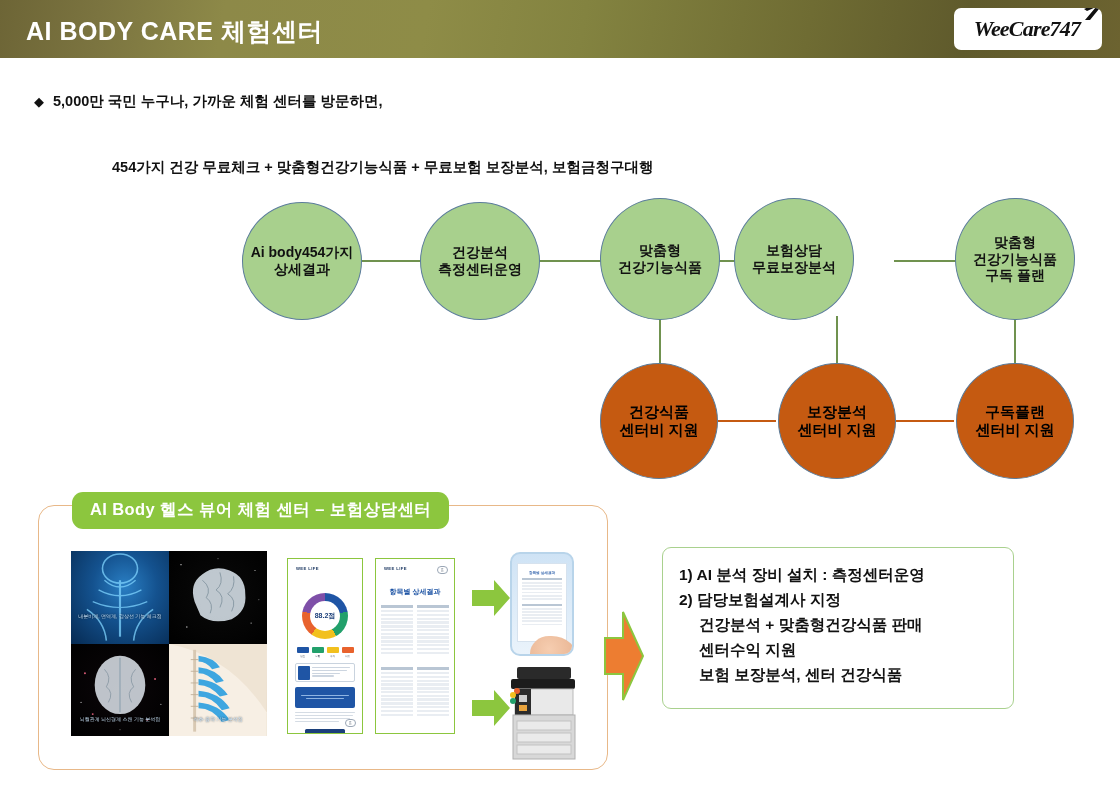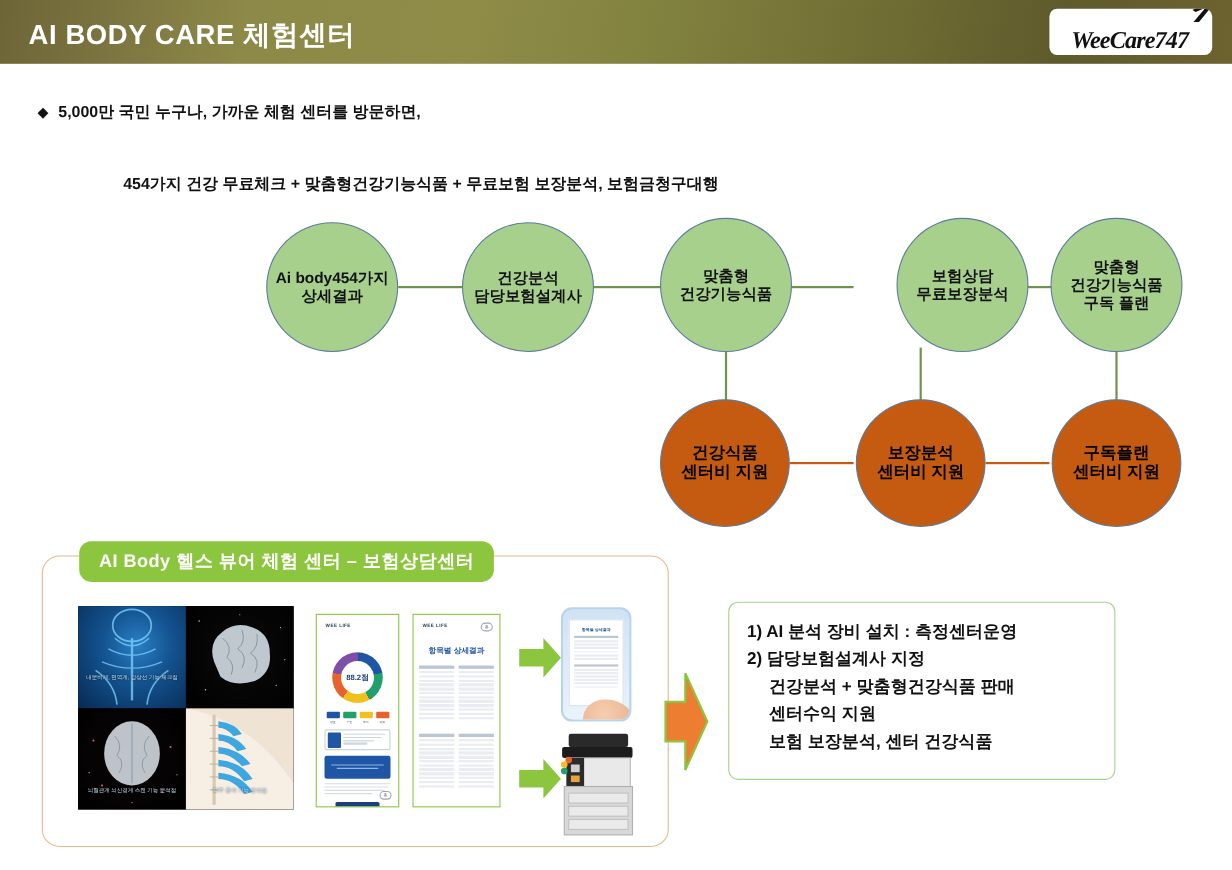--- a/index.html
+++ b/index.html
@@ -23,21 +23,21 @@
   }
   .header-title {
     position: absolute; left: 26px; top: 15px;
     font-size: 25px; font-weight: bold; color: #ffffff;
     letter-spacing: 0.5px; white-space: nowrap;
   }
   .logo-box {
     position: absolute; right: 18px; top: 8px;
     width: 148px; height: 42px;
     background: #ffffff; border-radius: 7px;
-    display: flex; align-items: flex-end; justify-content: center;
+    display: flex; align-items: center; justify-content: center;
     overflow: hidden;
   }
   .logo-text {
     font-family: "Liberation Serif", "DejaVu Serif", serif;
     font-size: 22px; font-weight: bold; font-style: italic;
     color: #111; letter-spacing: -0.8px; position: relative;
     white-space: nowrap; padding-right: 2px;
   }
   .logo-swoosh {
     position: absolute; right: -2px; top: -7px;
@@ -259,27 +259,27 @@
 
     <div class="conn conn-h" style="left:718px; top:420px; width:58px; background:#c55a11;"></div>
     <div class="conn conn-h" style="left:896px; top:420px; width:58px; background:#c55a11;"></div>
 
     <div class="node node-green" style="left:242px; top:202px; width:120px; height:118px;">
       <span class="node-label">Ai body454가지
 상세결과</span>
     </div>
     <div class="node node-green" style="left:420px; top:202px; width:120px; height:118px;">
       <span class="node-label">건강분석
-담당보험설계사</span>
+측정센터운영</span>
     </div>
     <div class="node node-green" style="left:600px; top:198px; width:120px; height:122px;">
       <span class="node-label">맞춤형
 건강기능식품</span>
     </div>
-    <div class="node node-green" style="left:815px; top:198px; width:120px; height:122px;text-align:center;">
+    <div class="node node-green" style="left:734px; top:198px; width:120px; height:122px;text-align:center;">
       <span class="node-label">보험상담
 무료보장분석</span>
     </div>
     <div class="node node-green" style="left:955px; top:198px; width:120px; height:122px;">
       <span class="node-label">맞춤형
 건강기능식품
 구독 플랜</span>
     </div>
 
     <div class="node node-orange" style="left:600px; top:363px; width:118px; height:116px;">

